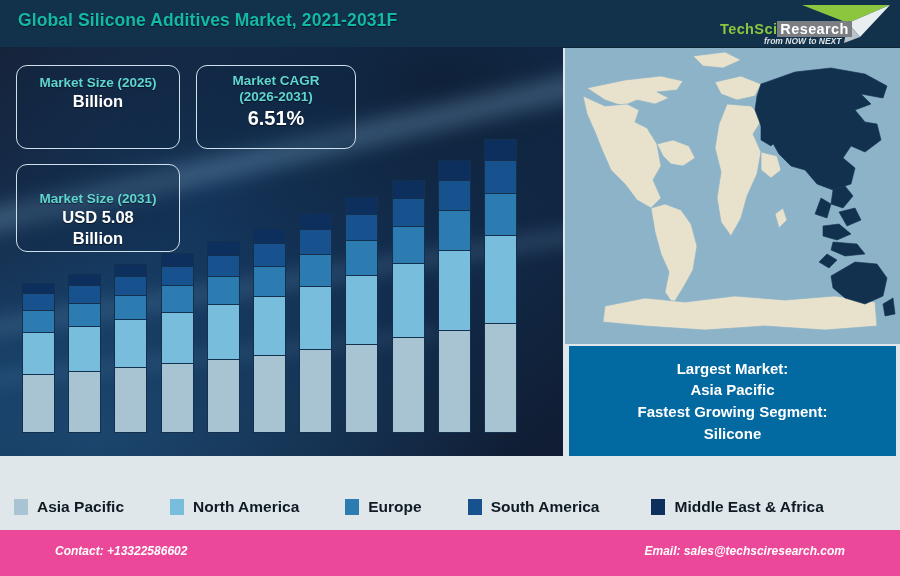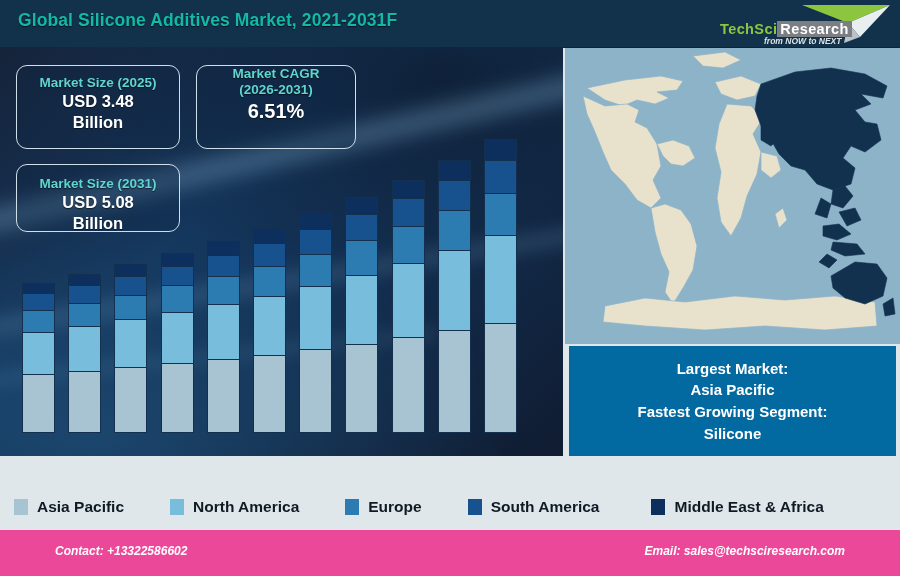--- a/index.html
+++ b/index.html
@@ -73,22 +73,22 @@
   .stat-label{
     color:#5fd6cf;font-weight:bold;font-size:13.5px;line-height:1.18;
     text-shadow:0 1px 1px rgba(0,0,0,.55);
   }
   .stat-value{
     color:#ffffff;font-weight:bold;font-size:16.5px;line-height:1.3;
     text-shadow:0 1px 1px rgba(0,0,0,.55);
   }
   .stat-value.big{font-size:20px;}
   .box-size-2025{left:16px;top:18px;width:164px;height:84px;padding-top:9px;}
-  .box-cagr{left:196px;top:18px;width:160px;height:84px;}
-  .box-size-2031{left:16px;top:117px;width:164px;height:68px;padding-top:11px;}
+  .box-cagr{left:196px;top:18px;width:160px;height:84px;padding-top:7px;}
+  .box-size-2031{left:16px;top:117px;width:164px;height:88px;padding-top:26px;}
 
   
   .plot{position:absolute;left:0;top:0;width:563px;height:409px;}
   .bar{position:absolute;bottom:23px;width:33px;}
   .seg{width:100%;box-sizing:border-box;border:1px solid #13314f;border-bottom:none;}
   .bar .seg:last-child{border-bottom:1px solid #13314f;}
 
   
   .axis{
     position:absolute;left:0;top:456px;width:563px;height:28px;
@@ -157,21 +157,20 @@
     </div>
   </div>
 
   <div class="chart-panel">
     <div class="swoosh swoosh-a"></div>
     <div class="swoosh swoosh-b"></div>
     <div class="swoosh swoosh-c"></div>
 
     <div class="stat-box box-size-2025">
       <div class="stat-label">Market Size (2025)</div>
-      <div class="stat-value">USD 3.48</div>
       <div class="stat-value">Billion</div>
     </div>
 
     <div class="stat-box box-cagr">
       <div class="stat-label">Market CAGR</div>
       <div class="stat-label">(2026-2031)</div>
       <div class="stat-value big">6.51%</div>
     </div>
 
     <div class="stat-box box-size-2031">

